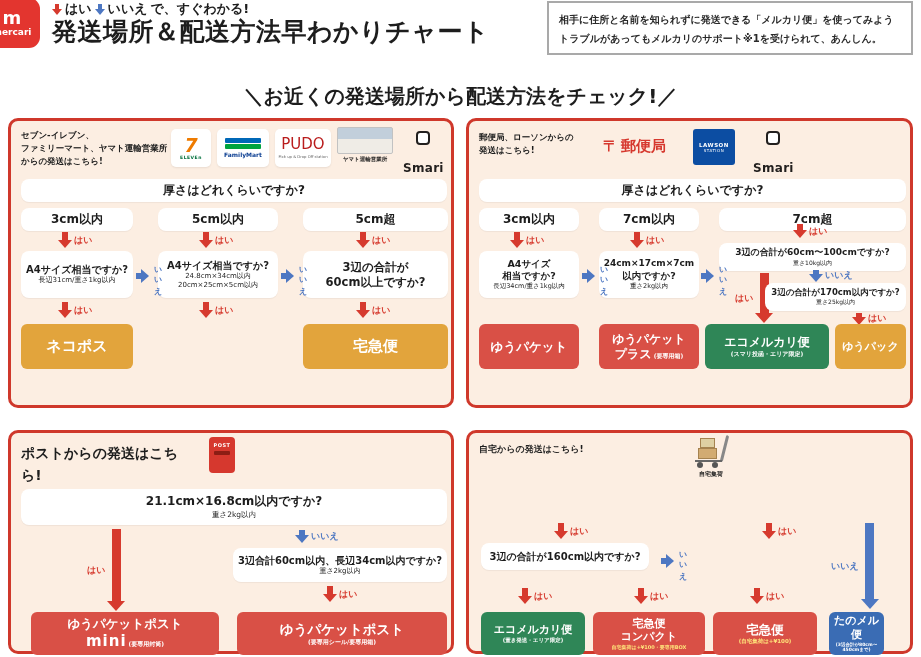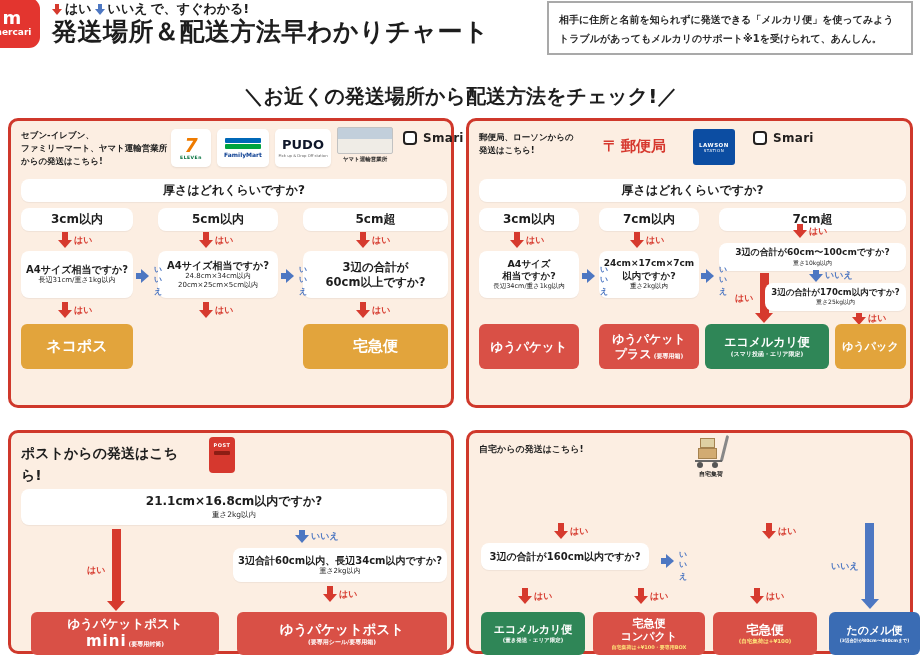--- a/index.html
+++ b/index.html
@@ -58,27 +58,27 @@
 
 
 .logo-tile{background:#fff;border-radius:5px;display:flex;flex-direction:column;align-items:center;
   justify-content:center;box-shadow:0 1px 2px rgba(0,0,0,.08)}
 .seven-7{font-size:19px;font-weight:800;font-style:italic;color:#ee7b00;line-height:1}
 .seven-sub{font-size:4.5px;font-weight:800;color:#00703c;letter-spacing:.5px}
 .fm-bar{width:36px;height:5px;border-radius:1px}
 .fm-blue{background:#0068b7}
 .fm-green{background:#00a33e;margin-top:1px}
 .fm-text{font-size:6px;font-weight:800;color:#0a3d91;margin-top:2px}
-.pudo-text{font-size:13px;font-weight:700;color:#0f172a;line-height:1}
+.pudo-text{font-size:15px;font-weight:400;color:#b91c1c;line-height:1}
 .pudo-sub{font-size:3.8px;color:#666;margin-top:2px}
 .yamato{display:flex;flex-direction:column;align-items:center;gap:2px}
 .yamato-photo{width:56px;height:27px;border:1px solid #c2c2c2;border-radius:2px;
   background:linear-gradient(#c2cfdb 0 45%,#efece6 45% 100%)}
 .yamato-caption{font-size:5.5px;font-weight:700}
-.smari{display:flex;flex-direction:row;align-items:center;gap:6px}
+.smari{display:flex;flex-direction:column;align-items:center;gap:16px}
 .smari-mark{width:14px;height:14px;border:2.5px solid #221f1e;border-radius:4px;background:#fff}
 .smari-text{font-size:12px;font-weight:800;color:#221f1e;letter-spacing:.3px}
 .yubin{display:flex;align-items:center;gap:3px;color:#d6382e;font-weight:800;font-size:15px}
 .lawson{background:#0c4da2;border-radius:3px;display:flex;flex-direction:column;align-items:center;
   justify-content:center;color:#fff}
 .lawson-main{font-size:5.5px;font-weight:800;letter-spacing:.5px}
 .lawson-sub{font-size:4px;letter-spacing:.5px}
 .post-icon{background:#d6382e;border-radius:4px;display:flex;flex-direction:column;align-items:center;
   padding-top:5px;color:#fff}
 .post-label{font-size:5px;font-weight:800;letter-spacing:.5px}
@@ -513,19 +513,19 @@
     </div>
     <div class="btn red" style="left:124px;top:179px;width:112px;height:43px">
       <div style="font-size:11px">宅急便</div>
       <div style="font-size:11px">コンパクト</div>
       <div class="b-sub yellow" style="font-size:5px">自宅集荷は+¥100・要専用BOX</div>
     </div>
     <div class="btn red" style="left:244px;top:179px;width:104px;height:43px">
       <div style="font-size:12.5px">宅急便</div>
       <div class="b-sub yellow" style="font-size:5.5px">(自宅集荷は+¥100)</div>
     </div>
-    <div class="btn blue" style="left:360px;top:179px;width:91px;height:43px">
+    <div class="btn blue" style="left:360px;top:179px;width:55px;height:43px">
       <div style="font-size:11px">たのメル便</div>
       <div class="b-sub" style="font-size:4.5px">(3辺合計が80cm〜450cmまで)</div>
     </div>
   </div>
 
 </div>
 
 </body></html>

